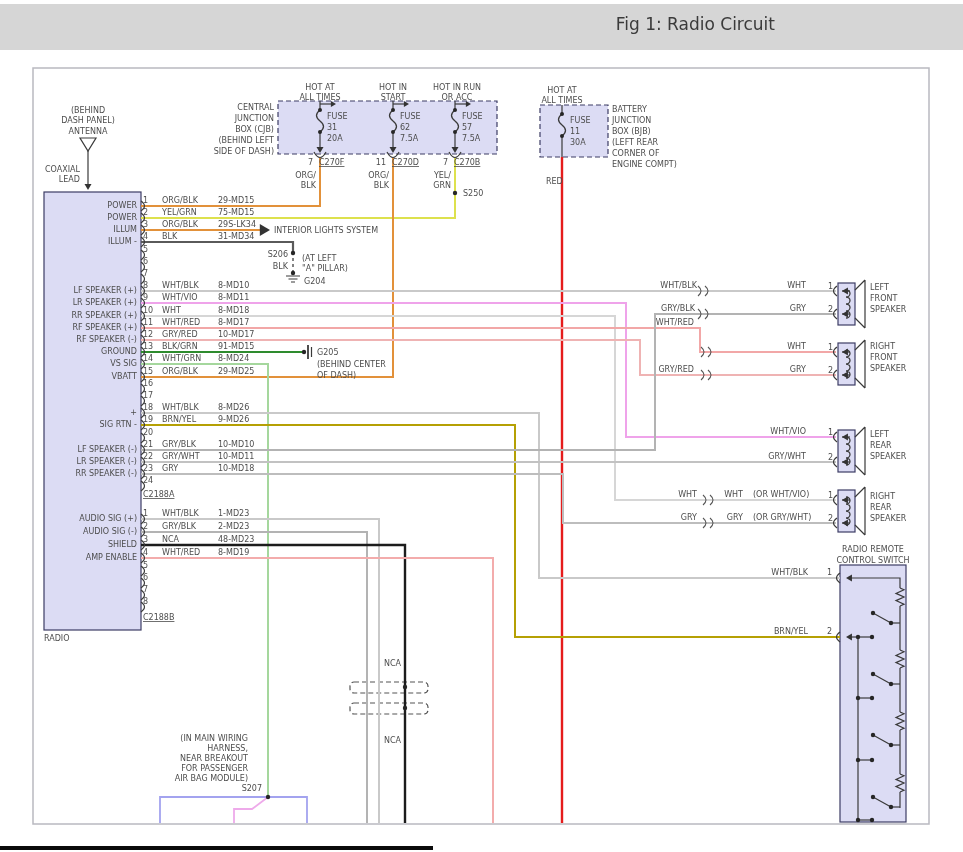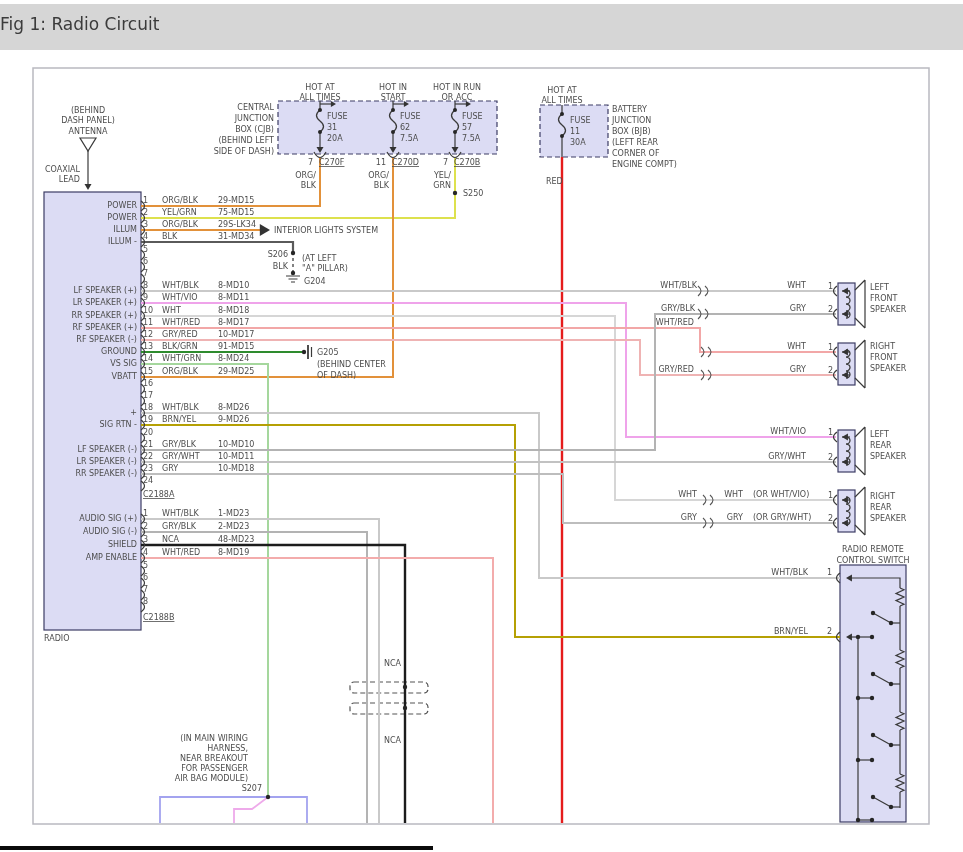--- a/index.html
+++ b/index.html
@@ -1,19 +1,19 @@
 <!DOCTYPE html>
 <html><head>
 <meta charset="utf-8">
 <style>
   html,body{margin:0;padding:0;background:#fff;}
   #page{position:relative;width:963px;height:852px;background:#fff;overflow:hidden;
         font-family:"DejaVu Sans", sans-serif;}
   #titlebar{position:absolute;left:0;top:4px;width:963px;height:46px;background:#d6d6d6;}
-  #figtitle{position:absolute;left:0;top:14px;width:775px;text-align:left;
+  #figtitle{position:absolute;left:0;top:14px;width:775px;text-align:right;
             font-size:17px;color:#3b3b3b;}
   #diag{position:absolute;left:0;top:0;width:963px;height:852px;}
   #bottombar{position:absolute;left:0;top:846px;width:433px;height:4px;background:#0a0a0a;}
   svg text{font-family:"DejaVu Sans", sans-serif;}
 </style>
 </head>
 <body>
 
 <div id="page">
   <div id="titlebar"></div>

